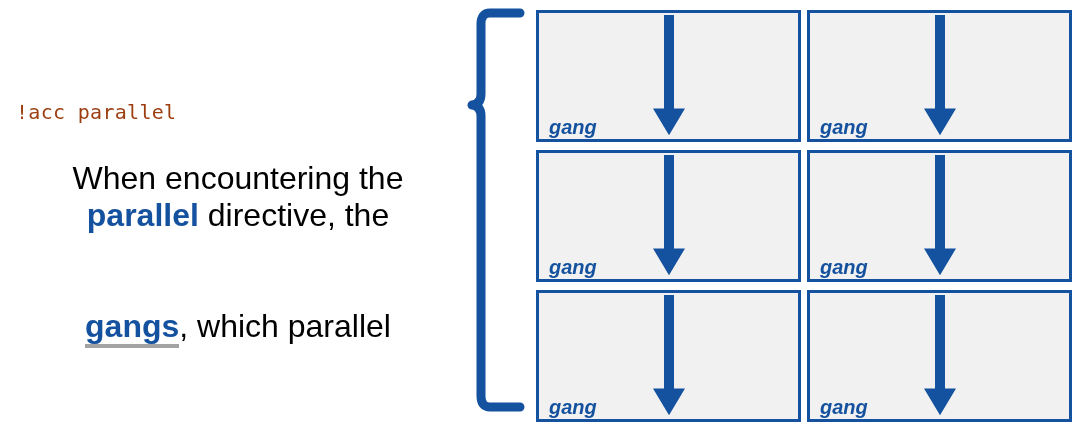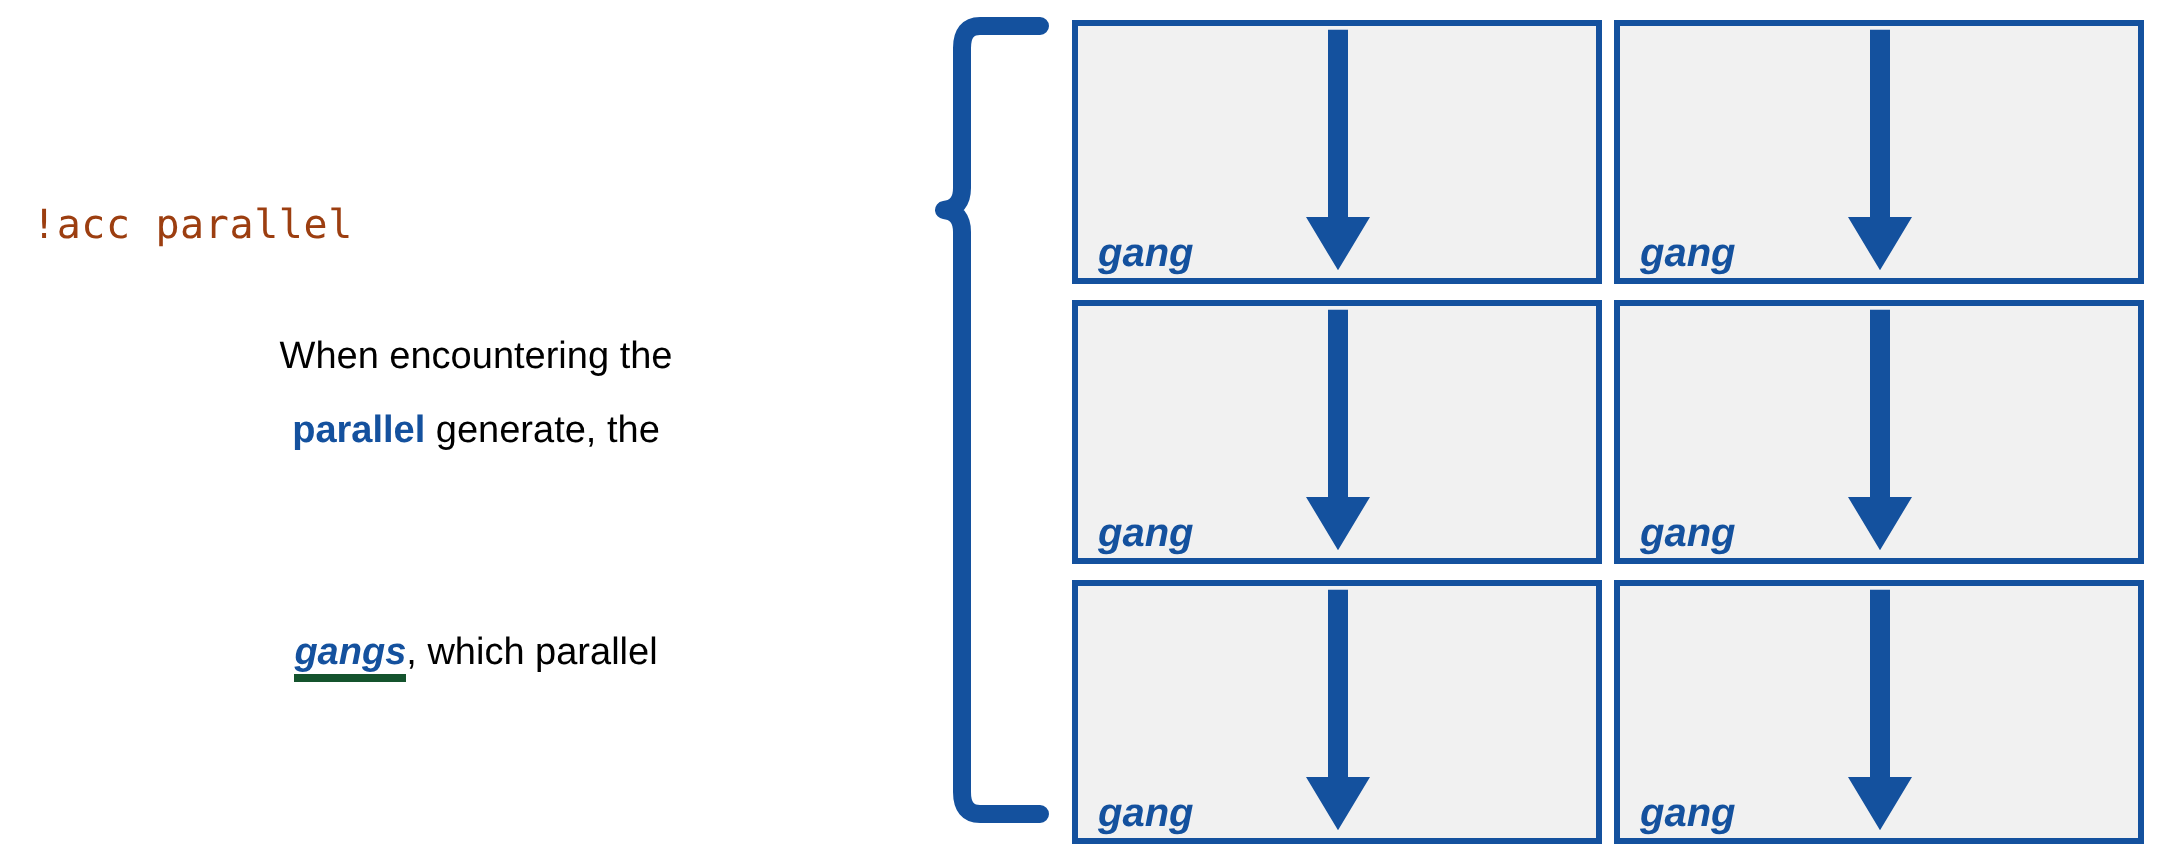--- a/index.html
+++ b/index.html
@@ -35,38 +35,37 @@
     letter-spacing: 0.3px;
     white-space: pre;
   }
 
   #description {
     position: absolute;
     left: 30px;
     top: 160px;
     width: 408px;
     text-align: center;
-    font-size: 19px;
+    font-size: 32px;
     line-height: 37px;
     color: #000000;
     font-family: "Liberation Sans", sans-serif;
   }
 
   .kw-blue-bi {
     color: #14519E;
     font-weight: bold;
   }
   .kw-italic {
     font-style: italic;
   }
   .kw-gangs {
     color: #14519E;
     font-weight: bold;
-    font-style: italic;
-    border-bottom: 4px solid #14532d;
+    border-bottom: 4px solid #a3a3a3;
     padding-bottom: 0px;
   }
 
   
   #brace-wrap {
     position: absolute;
     left: 450px;
     top: 0px;
     width: 80px;
     height: 432px;
@@ -118,21 +117,21 @@
 </head>
 <body>
 
 <div id="left-panel">
 
   <div id="directive-code">!acc parallel</div>
 
   <div id="description">
     <span>When encountering the</span>
     <br>
-    <span class="kw-blue-bi">parallel</span><span> generate, the</span>
+    <span class="kw-blue-bi">parallel</span><span> directive, the</span>
     <br>
     <br>
     <br>
     <span class="kw-gangs">gangs</span><span>, which parallel</span>
     <br>
   </div>
 </div>
 
 <div id="brace-wrap">
   <svg width="80" height="432" viewBox="0 0 80 432">

